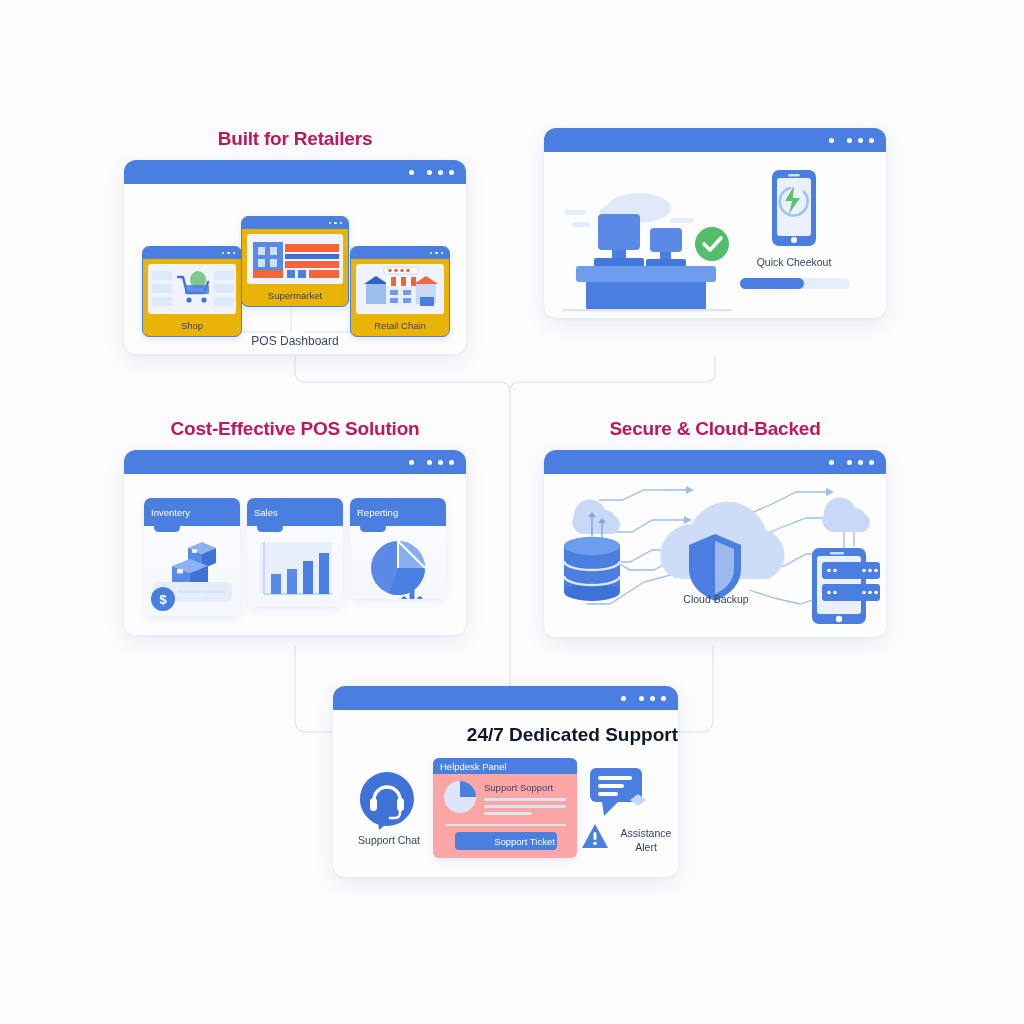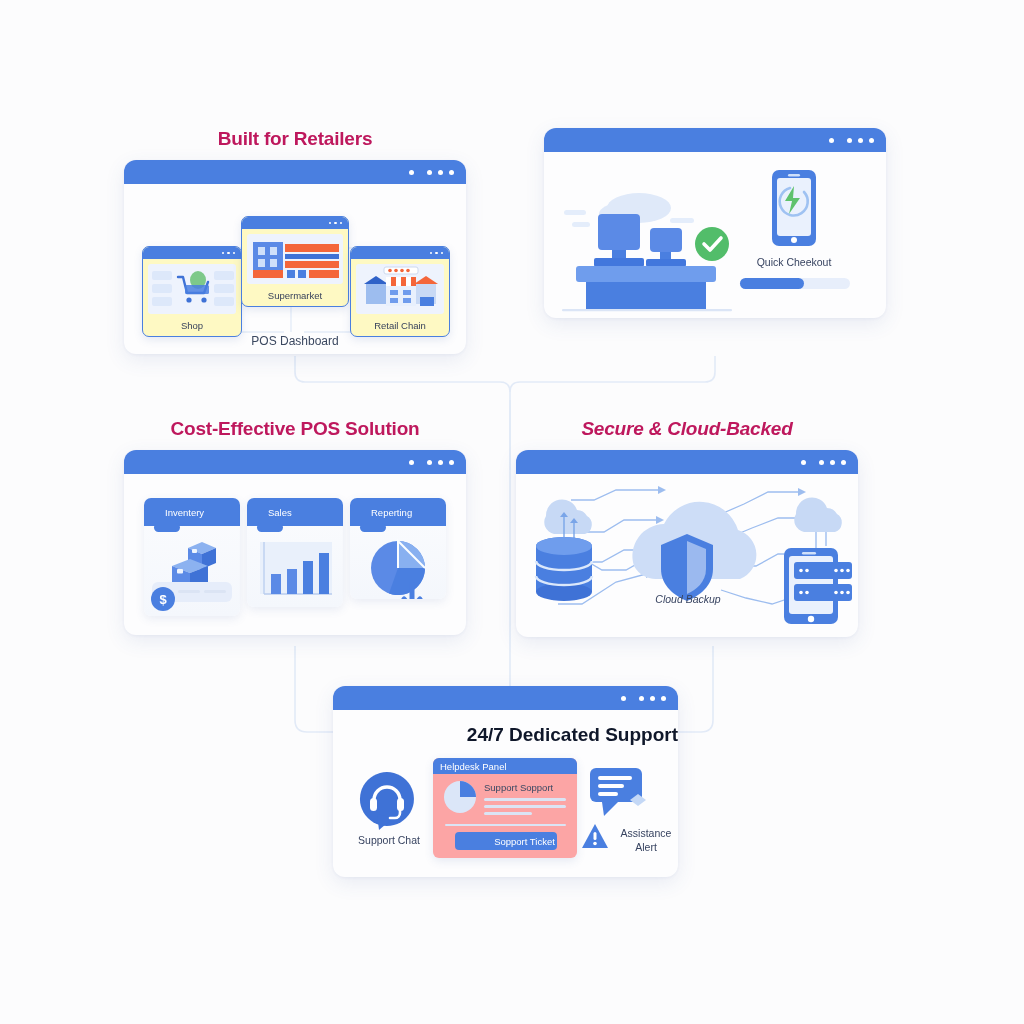--- a/index.html
+++ b/index.html
@@ -41,21 +41,21 @@
     padding-right: 12px;
     gap: 6px;
   }
   .titlebar .dot { width: 5px; height: 5px; border-radius: 50%; background: #fff; }
   .titlebar .dot.lead { margin-right: 7px; }
   .wbody { position: relative; width: 100%; }
 
   
   .mini {
     position: absolute;
-    background: #fef9c3;
+    background: #eab308;
     border: 1.5px solid #4a7fe0;
     border-radius: 7px;
     overflow: hidden;
     box-shadow: 0 3px 9px rgba(60,90,160,0.13);
   }
   .mini-bar {
     height: 12px; background: #4a7fe0;
     display: flex; align-items: center; justify-content: flex-end;
     padding-right: 6px; gap: 3px;
   }
@@ -73,21 +73,21 @@
   
   .subcard {
     position: absolute;
     background: linear-gradient(180deg,#fbfcfe 0%,#f4f7fc 100%);
     border-radius: 7px;
     box-shadow: 0 3px 10px rgba(60,90,160,0.10);
     overflow: hidden;
   }
   .subcard-head {
     height: 28px; background: #4a7fe0; color: #fff;
-    font-size: 9.5px; display: flex; align-items: center; padding-left: 21px;
+    font-size: 9.5px; display: flex; align-items: center; padding-left: 7px;
   }
   .pill { width: 26px; height: 9px; border-radius: 5px; background: #4a7fe0; position: absolute; }
   .pill-ghost { background: #e6edfa; border-radius: 6px; position: absolute; }
 
   .cap { position: absolute; font-size: 10.5px; color: #374360; text-align: center; }
 
   
   .helpdesk {
     position: absolute; background: #fca5a5; border-radius: 6px;
     box-shadow: 0 3px 10px rgba(60,90,160,0.12); overflow: hidden;
@@ -329,21 +329,21 @@
             <path d="M33 30 L33 3 L60 30" stroke="#fbfdff" stroke-width="2" fill="none"></path>
           </svg>
           <svg width="30" height="34" style="position:absolute;left:48px;top:84px">
             <path d="M14 2 v20 M6 17 l8 9 l8 -9" stroke="#4a7fe0" stroke-width="5" fill="none" stroke-linecap="round" stroke-linejoin="round"></path>
           </svg>
         </div>
       </div>
     </div>
   </div>
 
-  <div class="panel" style="left:516px; top:418px; width:342px;font-style:italic;">
+  <div class="panel" style="left:544px; top:418px; width:342px;">
     <div class="panel-title">Secure &amp; Cloud-Backed</div>
     <div class="window">
       <div class="titlebar">
         <span class="dot lead"></span>
         <span class="dot"></span>
         <span class="dot"></span>
         <span class="dot"></span>
       </div>
       <div class="wbody" style="height:163px;">
         <svg width="342" height="163" style="position:absolute;left:0;top:0">

